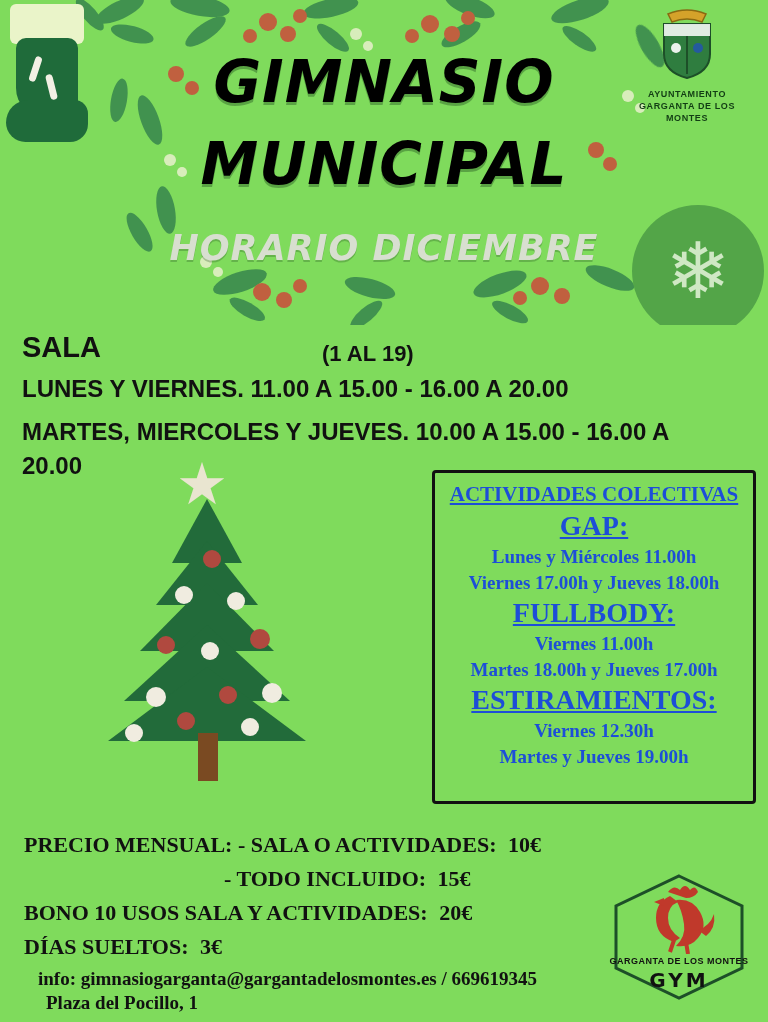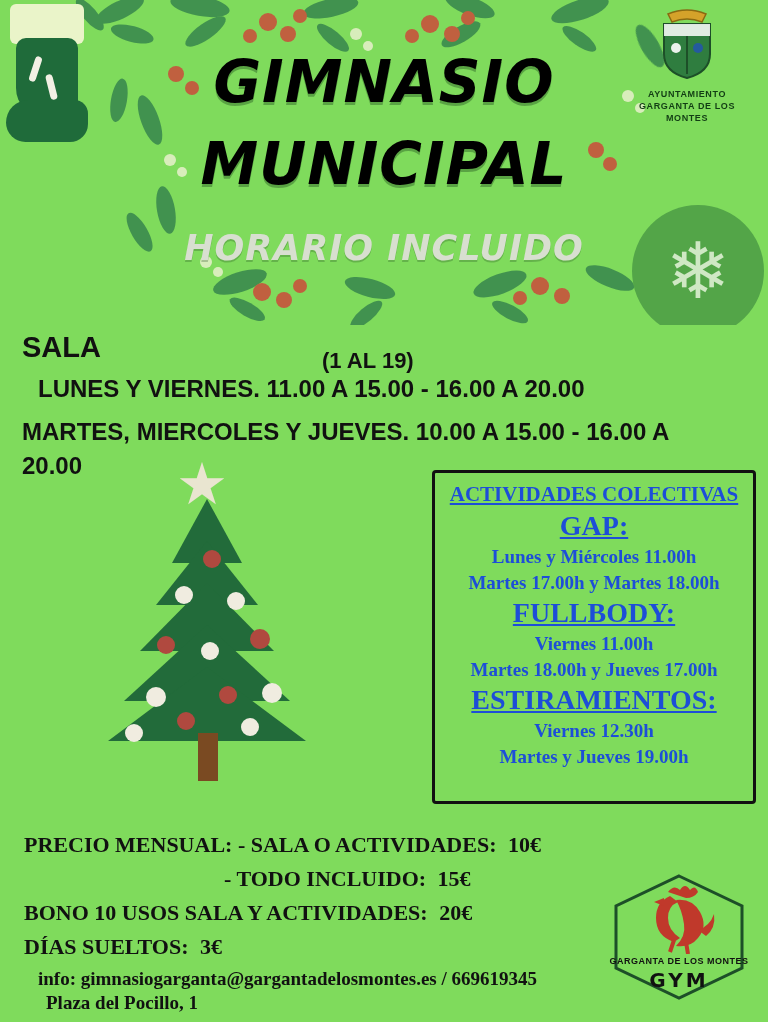--- a/index.html
+++ b/index.html
@@ -42,22 +42,22 @@
   .title2{top:130px;font-size:58px;}
   .subtitle{
     position:absolute;left:0;top:228px;width:768px;text-align:center;
     font-family:"DejaVu Sans", sans-serif;font-weight:bold;font-style:italic;
     font-size:35px;color:#d8dfd0;letter-spacing:1px;
     text-shadow:0 2px 0 rgba(20,60,20,.25);
   }
 
   
   .sala{position:absolute;left:22px;top:331px;font-size:29px;font-weight:bold;color:#111;}
-  .rango{position:absolute;left:322px;top:348px;font-size:22px;font-weight:bold;color:#111;}
-  .line1{position:absolute;left:22px;top:375px;font-size:24px;font-weight:bold;color:#111;margin-left:16px;}
+  .rango{position:absolute;left:322px;top:341px;font-size:22px;font-weight:bold;color:#111;}
+  .line1{position:absolute;left:22px;top:375px;font-size:24px;font-weight:bold;color:#111;}
   .line2{position:absolute;left:22px;top:415px;width:690px;font-size:24px;font-weight:bold;color:#111;line-height:34px;}
 
   
   .tree-wrap{position:absolute;left:60px;top:455px;width:290px;height:350px;}
   .star{position:absolute;left:116px;top:0px;font-size:58px;color:#e9e5d0;line-height:58px;}
 
   
   .actbox{
     position:absolute;left:432px;top:470px;width:318px;height:328px;
     border:3px solid #111;border-radius:4px;
@@ -202,21 +202,21 @@
       <circle cx="20" cy="40" r="5" fill="#ffffff" opacity=".9"></circle>
       <circle cx="42" cy="40" r="5" fill="#2457a8" opacity=".9"></circle>
     </svg>
     <div class="crest-text" style="white-space:pre-line;">AYUNTAMIENTO
 GARGANTA DE LOS
 MONTES</div>
   </div>
 
   <div class="title1">GIMNASIO</div>
   <div class="title2">MUNICIPAL</div>
-  <div class="subtitle">HORARIO INCLUIDO</div>
+  <div class="subtitle">HORARIO DICIEMBRE</div>
 
   <div class="sala">SALA</div>
   <div class="rango">(1 AL 19)</div>
   <div class="line1">LUNES  Y VIERNES. 11.00 A 15.00 - 16.00 A 20.00</div>
   <div class="line2">MARTES, MIERCOLES Y JUEVES. 10.00 A 15.00 - 16.00 A 20.00</div>
 
   <div class="tree-wrap">
     <div class="star">★</div>
     <svg width="290" height="330">
       <g fill="#226b3a">
@@ -243,21 +243,21 @@
         <circle cx="74" cy="278" r="9" fill="#f0ece0"></circle>
       </g>
     </svg>
   </div>
 
   <div class="actbox">
     <div class="hd">ACTIVIDADES COLECTIVAS</div>
 
     <div class="sub">GAP:</div>
     <div class="row">Lunes y Miércoles 11.00h</div>
-    <div class="row">Martes 17.00h y Martes 18.00h</div>
+    <div class="row">Viernes 17.00h y Jueves 18.00h</div>
 
     <div class="sub">FULLBODY:</div>
     <div class="row">Viernes 11.00h</div>
     <div class="row">Martes 18.00h y Jueves 17.00h</div>
 
     <div class="sub">ESTIRAMIENTOS:</div>
     <div class="row">Viernes 12.30h</div>
     <div class="row">Martes y Jueves 19.00h</div>
   </div>
 

